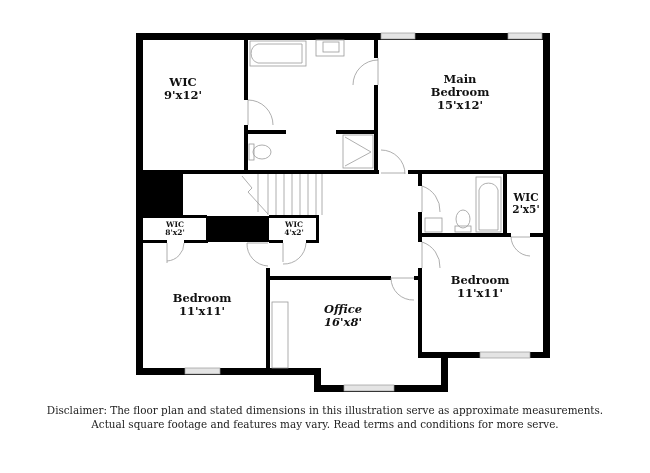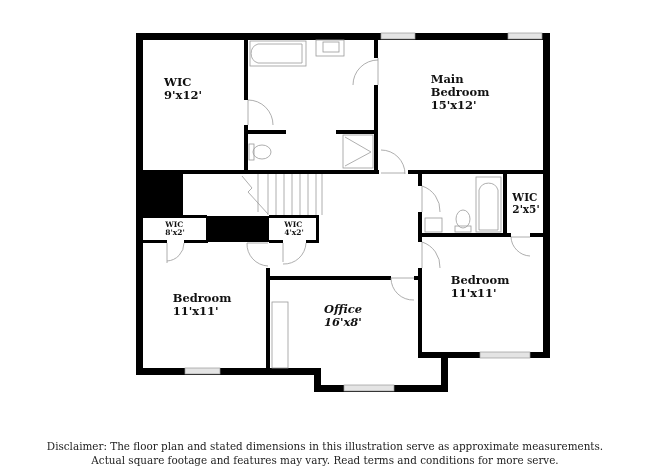--- a/index.html
+++ b/index.html
@@ -1,22 +1,22 @@
 <!DOCTYPE html>
 <html><head>
 <meta charset="utf-8">
 <style>
   html, body { margin:0; padding:0; background:#ffffff; }
   body { width:650px; height:473px; position:relative; overflow:hidden; font-family:"DejaVu Serif", serif; }
   #plan { position:absolute; left:0; top:0; width:650px; height:473px; }
-  .label { position:absolute; font-family:"DejaVu Serif", serif; font-weight:bold; color:#111; line-height:1.12; transform:translate(-50%,-50%); white-space:nowrap; }
+  .label { position:absolute; text-align:center; font-family:"DejaVu Serif", serif; font-weight:bold; color:#111; line-height:1.12; transform:translate(-50%,-50%); white-space:nowrap; }
   .lg { font-size:11.5px; }
   .sm { font-size:7.5px; }
   .md { font-size:10.5px; }
-  .disclaimer { position:absolute; left:0; width:650px; top:440px; text-align:center; font-family:"DejaVu Serif", serif; font-size:10.4px; color:#222; line-height:1.3; }
+  .disclaimer { position:absolute; left:0; width:650px; top:404px; text-align:center; font-family:"DejaVu Serif", serif; font-size:10.4px; color:#222; line-height:1.3; }
 </style>
 </head>
 <body>
 
 <svg id="plan" viewBox="0 0 650 473" xmlns="http://www.w3.org/2000/svg">
   <g fill="#000">
 
     <rect x="136" y="33" width="414" height="7"></rect>
 
     <rect x="136" y="33" width="7" height="342"></rect>

